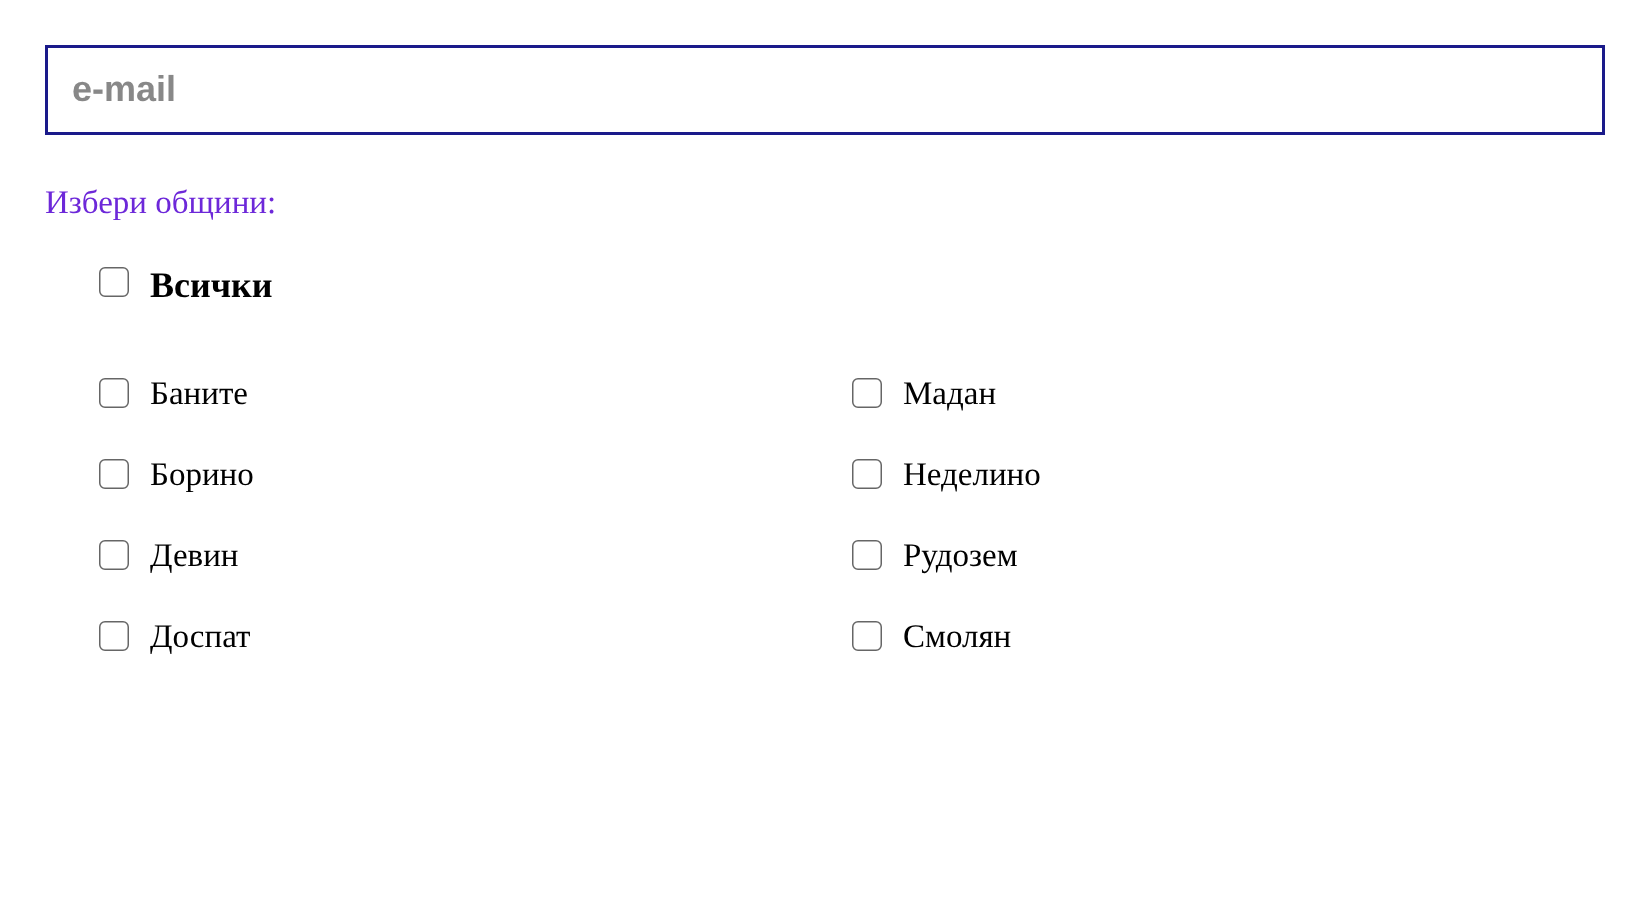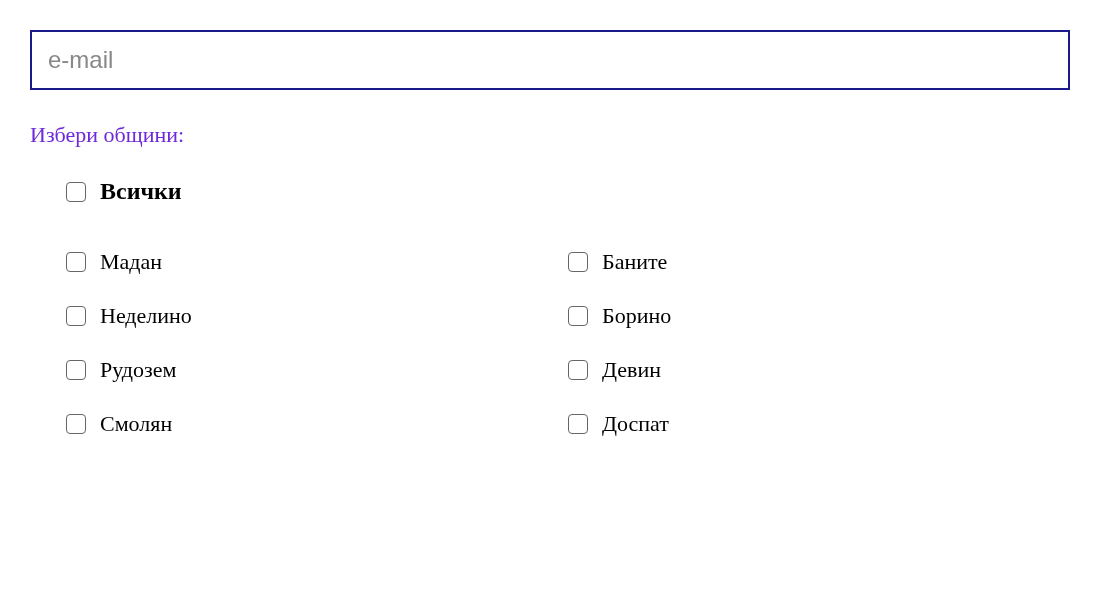--- a/index.html
+++ b/index.html
@@ -18,33 +18,34 @@
       padding: 30px 30px 0 30px;
     }
     .email-input {
       width: 100%;
       border: 2px solid #1a1a8a;
       padding: 14px 16px;
       font-size: 24px;
       font-family: Arial, sans-serif;
       color: #333;
       outline: none;
+      font-weight: bold;
     }
     .email-input::placeholder {
       color: #888;
     }
     .label {
       font-size: 22px;
       color: #6d28d9;
       margin-top: 32px;
       margin-bottom: 30px;
     }
     .checkbox-all {
       display: flex;
-      align-items: center;
+      align-items: flex-start;
       margin-left: 36px;
       margin-bottom: 44px;
     }
     .checkbox-all input[type="checkbox"] {
       width: 20px;
       height: 20px;
       border: 1.5px solid #666;
       border-radius: 4px;
       margin-right: 14px;
       appearance: none;
@@ -95,49 +96,49 @@
 
   <div class="checkbox-all">
     <input type="checkbox" style="">
     <span class="cb-label">Всички</span>
   </div>
 
   <div class="columns">
     <div class="col">
       <div class="cb-row">
         <input type="checkbox" style="">
+        <span class="cb-label">Баните</span>
+      </div>
+      <div class="cb-row">
+        <input type="checkbox" style="">
+        <span class="cb-label">Борино</span>
+      </div>
+      <div class="cb-row">
+        <input type="checkbox" style="">
+        <span class="cb-label">Девин</span>
+      </div>
+      <div class="cb-row">
+        <input type="checkbox" style="">
+        <span class="cb-label">Доспат</span>
+      </div>
+    </div>
+
+    <div class="col">
+      <div class="cb-row">
+        <input type="checkbox" style="">
         <span class="cb-label">Мадан</span>
       </div>
       <div class="cb-row">
         <input type="checkbox" style="">
         <span class="cb-label">Неделино</span>
       </div>
       <div class="cb-row">
         <input type="checkbox" style="">
         <span class="cb-label">Рудозем</span>
       </div>
       <div class="cb-row">
         <input type="checkbox" style="">
         <span class="cb-label">Смолян</span>
       </div>
     </div>
-
-    <div class="col">
-      <div class="cb-row">
-        <input type="checkbox" style="">
-        <span class="cb-label">Баните</span>
-      </div>
-      <div class="cb-row">
-        <input type="checkbox" style="">
-        <span class="cb-label">Борино</span>
-      </div>
-      <div class="cb-row">
-        <input type="checkbox" style="">
-        <span class="cb-label">Девин</span>
-      </div>
-      <div class="cb-row">
-        <input type="checkbox" style="">
-        <span class="cb-label">Доспат</span>
-      </div>
-    </div>
   </div>
 
 </div>
 
 </body></html>

